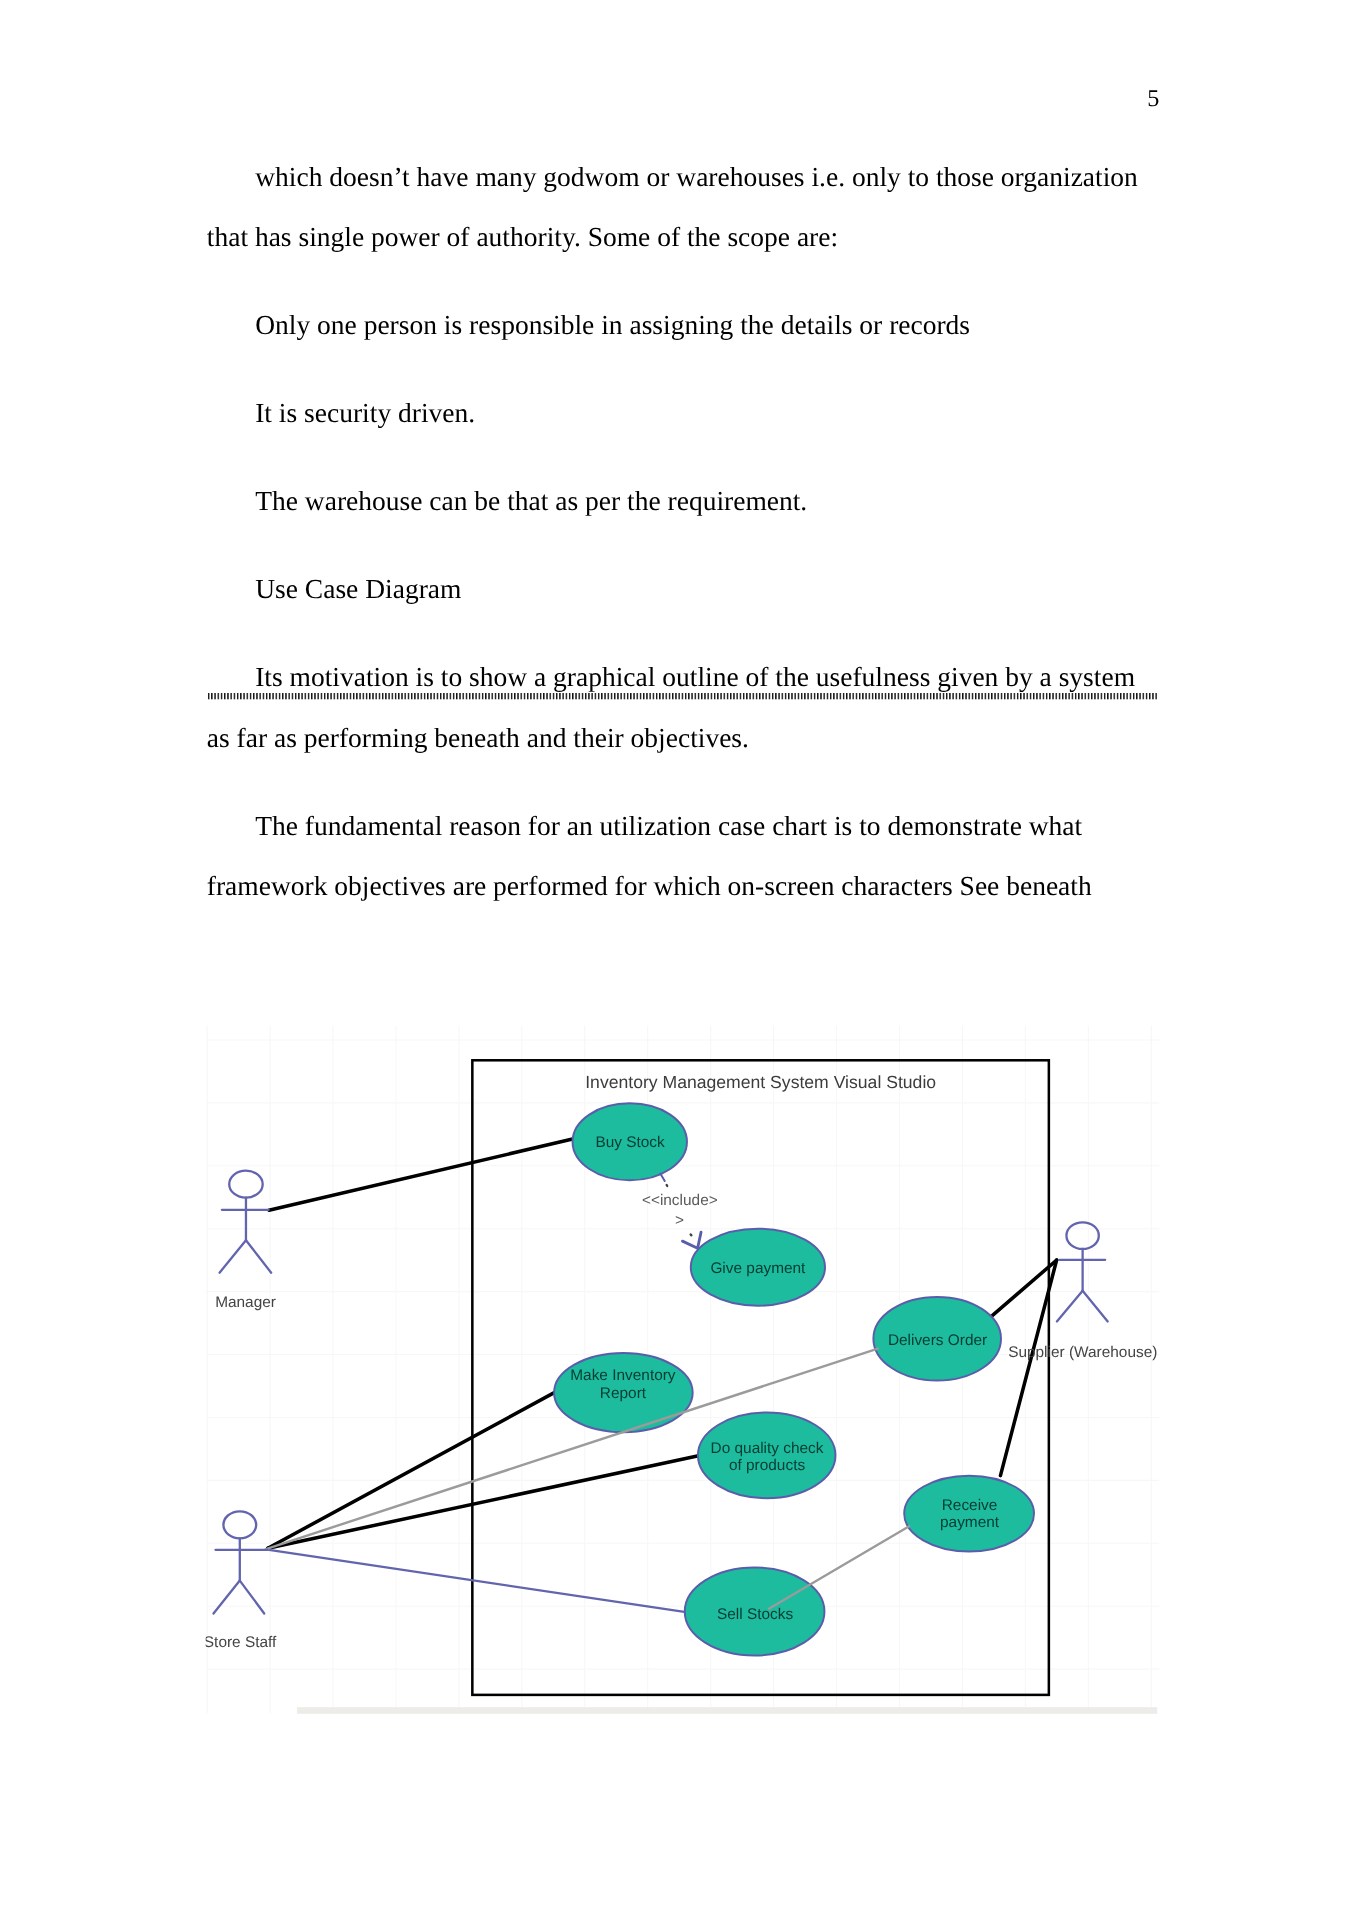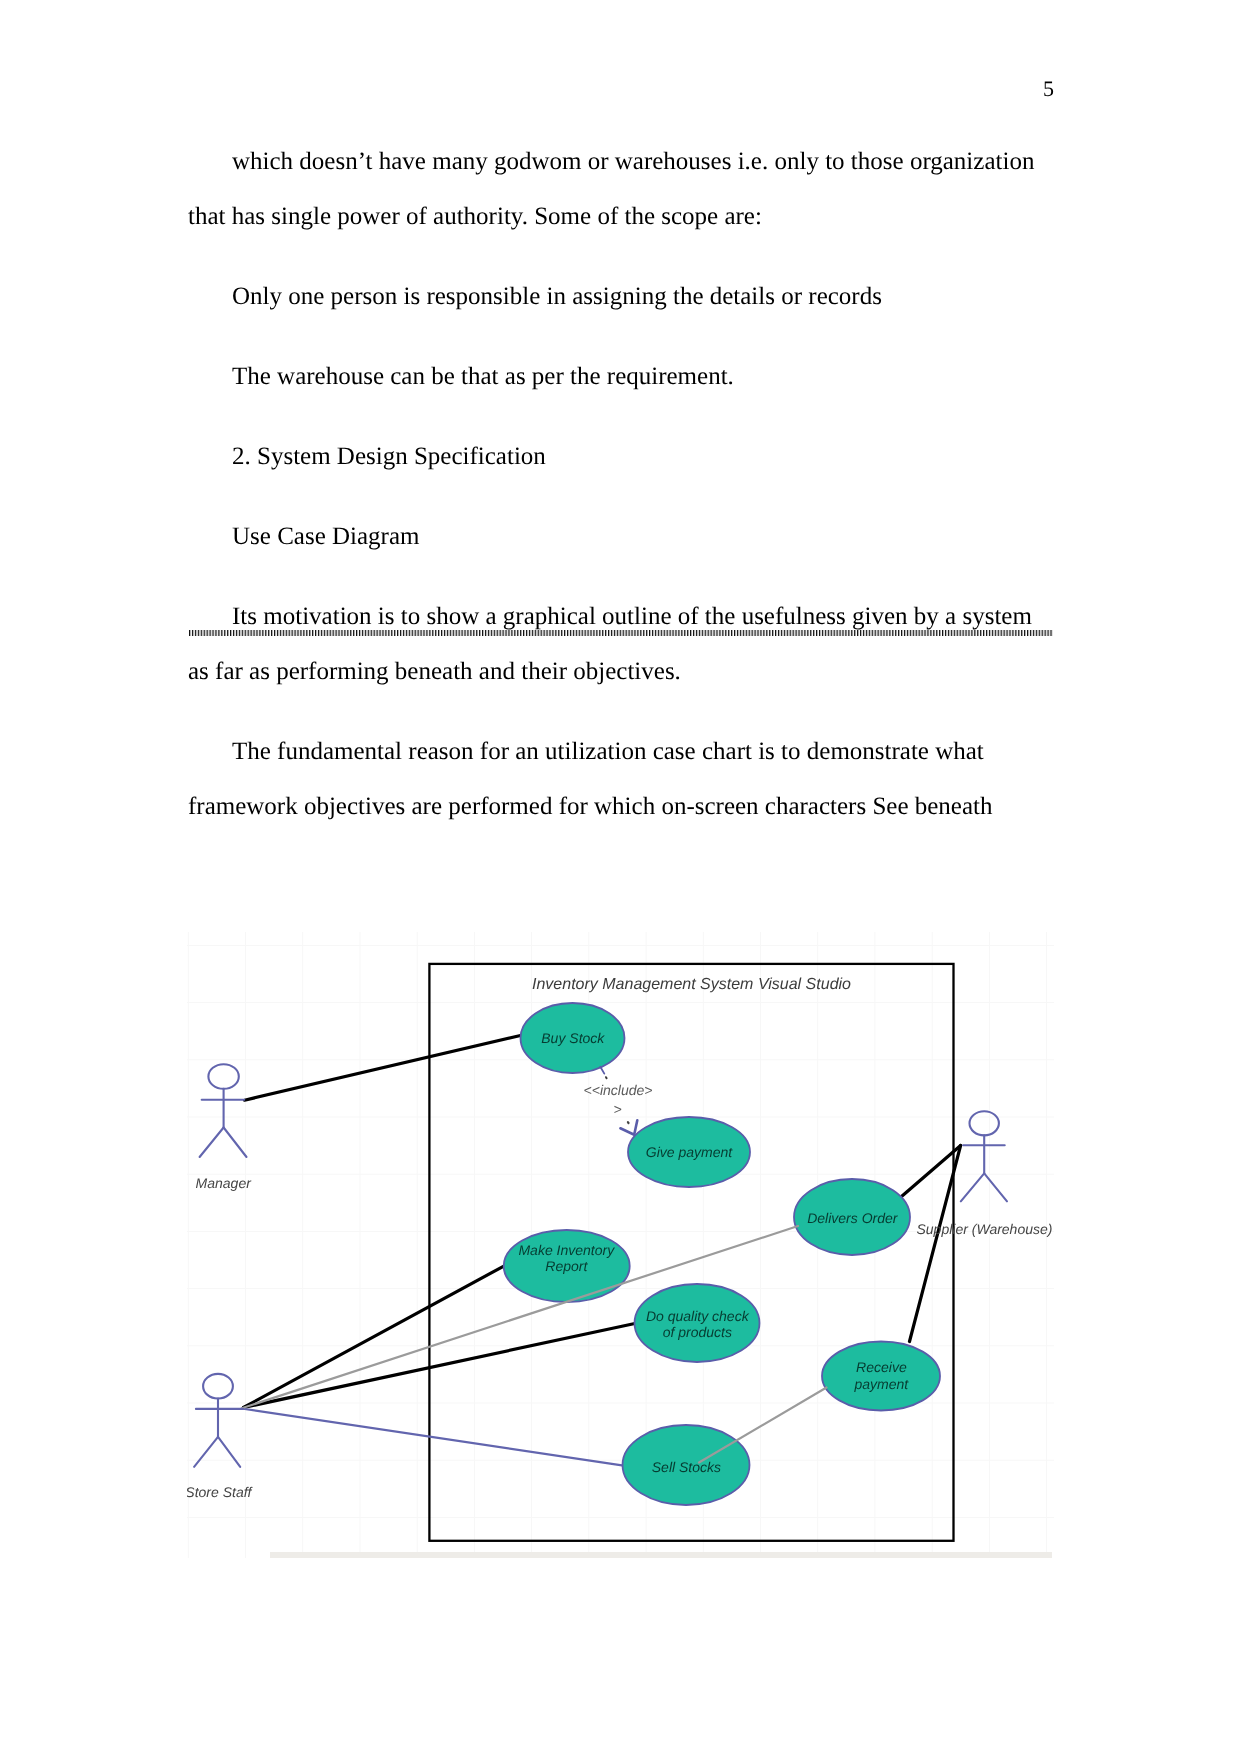--- a/index.html
+++ b/index.html
@@ -2,36 +2,36 @@
 <html><head>
 <meta charset="utf-8">
 <style>
   html,body{margin:0;padding:0;background:#ffffff;}
   body{width:1241px;height:1754px;overflow:hidden;font-family:"Liberation Serif",serif;-webkit-font-smoothing:antialiased;text-rendering:geometricPrecision;}
   .page{position:relative;width:1241px;height:1754px;background:#fff;}
   .page-number{position:absolute;left:1043px;top:76px;font-size:22px;line-height:26px;color:#000;}
   .doc-body{position:absolute;left:188px;top:134px;width:852px;}
   .doc-body p{margin:0 0 25px 0;font-size:25px;line-height:55px;color:#000;text-indent:44px;}
   .heading-rule{position:absolute;left:188.7px;top:630px;width:864px;height:6px;}
-  .figure{position:absolute;left:187px;top:932px;width:867px;height:626px;font-style:italic;}
+  .figure{position:absolute;left:187px;top:932px;width:867px;height:626px;}
   .figure-shadow{position:absolute;left:270px;top:1551.8px;width:782px;height:6.2px;background:#eeece8;}
   .figure svg,.heading-rule svg{display:block;}
 </style>
 </head>
 <body>
 
 <div class="page">
 
   <div class="page-number">5</div>
 
   <div class="doc-body">
     <p>which doesn’t have many godwom or warehouses i.e. only to those organization that has single power of authority. Some of the scope are:</p>
     <p>Only one person is responsible in assigning the details or records</p>
+    <p>It is security driven.</p>
     <p>The warehouse can be that as per the requirement.</p>
-    <p>2. System Design Specification</p>
     <p>Use Case Diagram</p>
     <p>Its motivation is to show a graphical outline of the usefulness given by a system as far as performing beneath and their objectives.</p>
     <p>The fundamental reason for an utilization case chart is to demonstrate what framework objectives are performed for which on-screen characters See beneath</p>
   </div>
 
   <div class="heading-rule">
     <svg width="864" height="6" viewBox="0 0 864 6">
       <defs>
         <pattern id="tickpat" x="0" y="0" width="2.93" height="6" patternUnits="userSpaceOnUse">
           <rect x="0" y="0" width="1.3" height="6" fill="#111"></rect>

